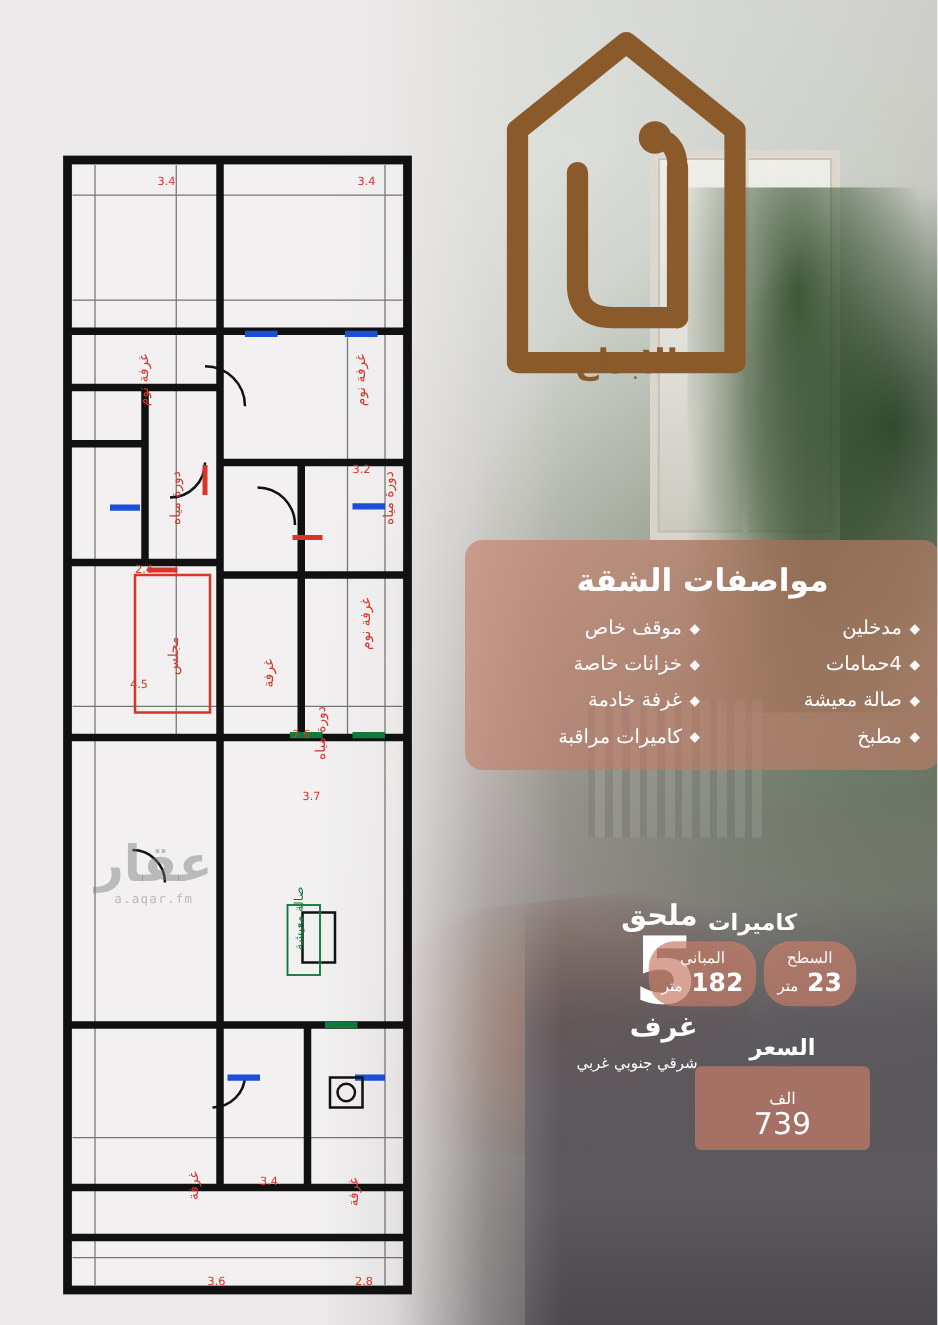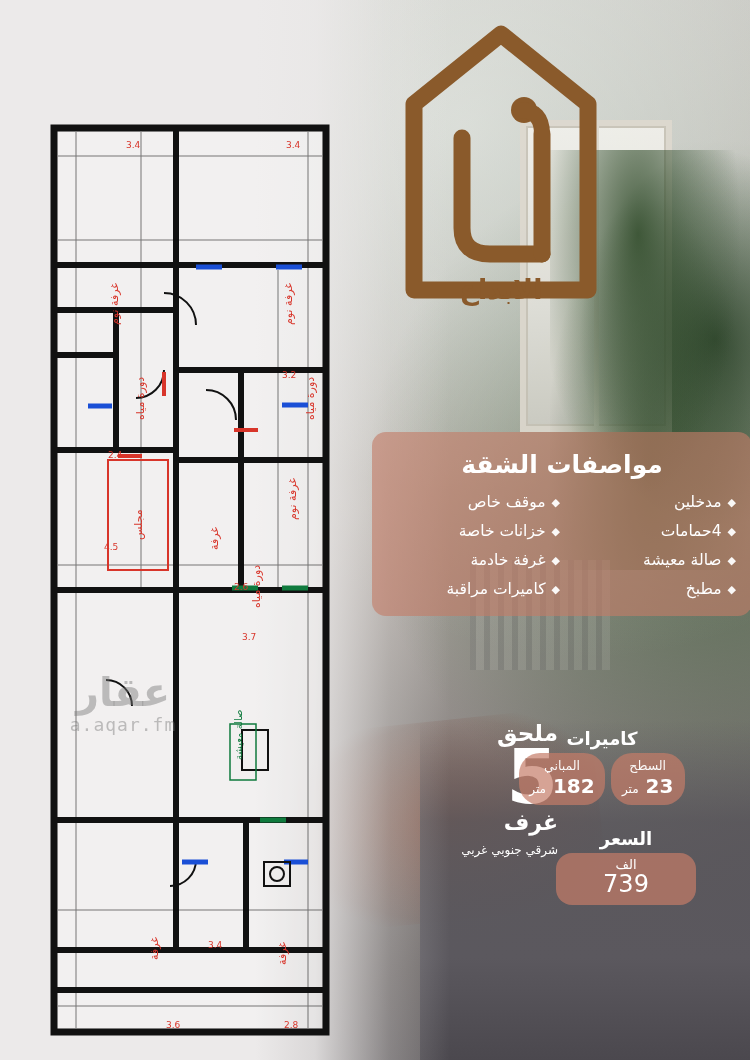--- a/index.html
+++ b/index.html
@@ -91,21 +91,21 @@
     color: rgba(120,120,120,.45);
     pointer-events: none;
   }
   .watermark .wm-ar {
     font-size: 40px;
     font-weight: bold;
     letter-spacing: 2px;
     line-height: 1;
   }
   .watermark .wm-en {
-    font-size: 18px;
+    font-size: 10px;
     letter-spacing: 1px;
     margin-top: 2px;
     font-family: "DejaVu Sans Mono", monospace;
   }
 
   
   .logo {
     position: absolute;
     left: 392px; top: 18px;
     width: 218px; height: 330px;
@@ -223,22 +223,22 @@
     left: 556px; top: 828px;
     width: 140px;
     direction: rtl;
     color: #ffffff;
     text-align: center;
   }
   .price-title { font-size: 18px; font-weight: bold; }
   .price-pill {
     margin-top: 4px;
     background: rgba(196,124,104,.70);
-    border-radius: 16px;
-    padding: 4px 10px 8px;
+    border-radius: 5px;
+    padding: 19px 10px 8px;
   }
   .price-pill .lbl { font-size: 13px; }
   .price-pill .val { font-size: 24px; font-weight: normal; line-height: 1.05; }
 </style>
 </head>
 <body>
 
 <div id="page">
 
   <div class="photo">

